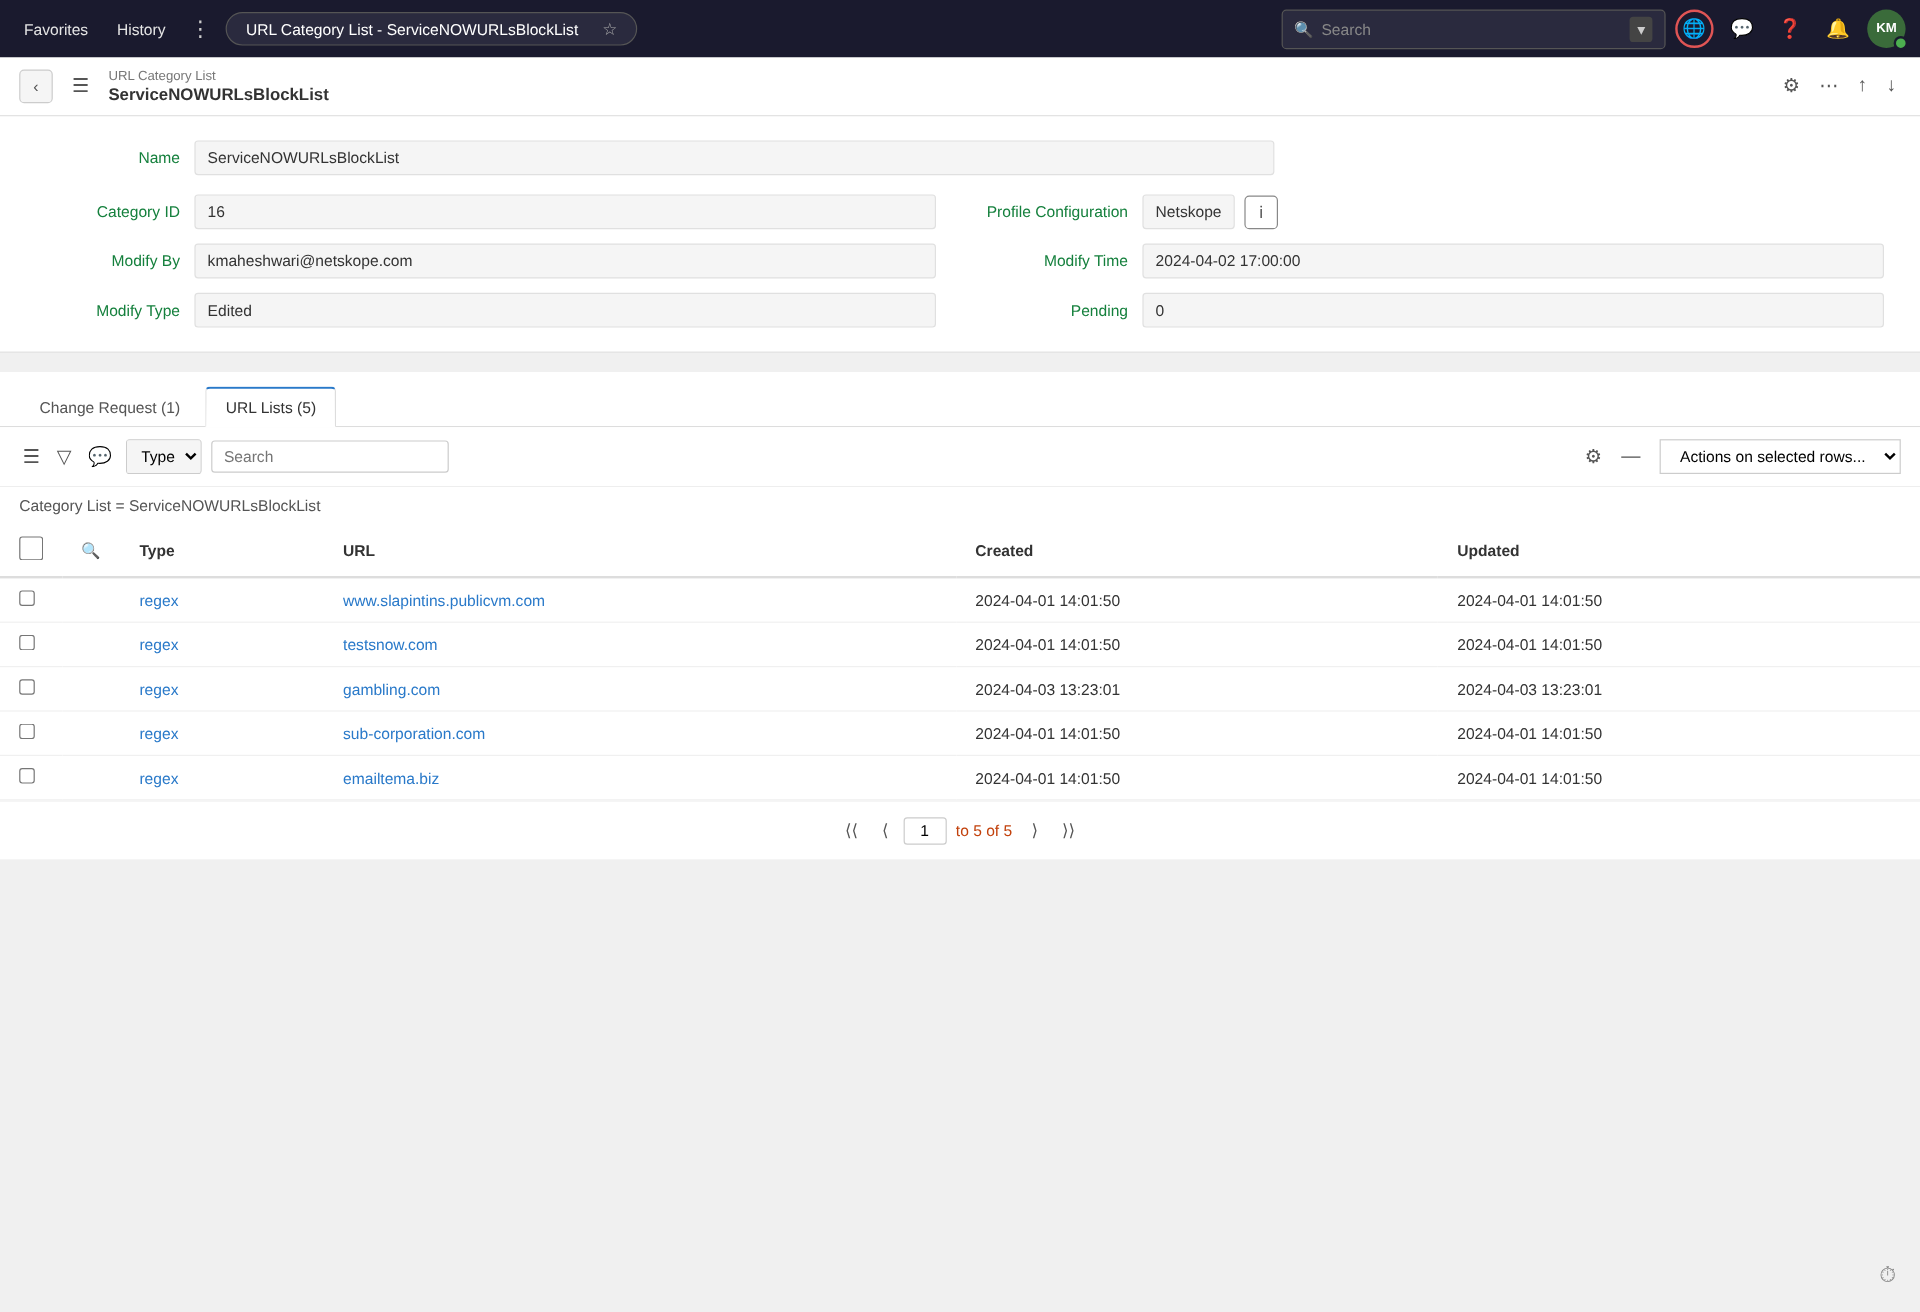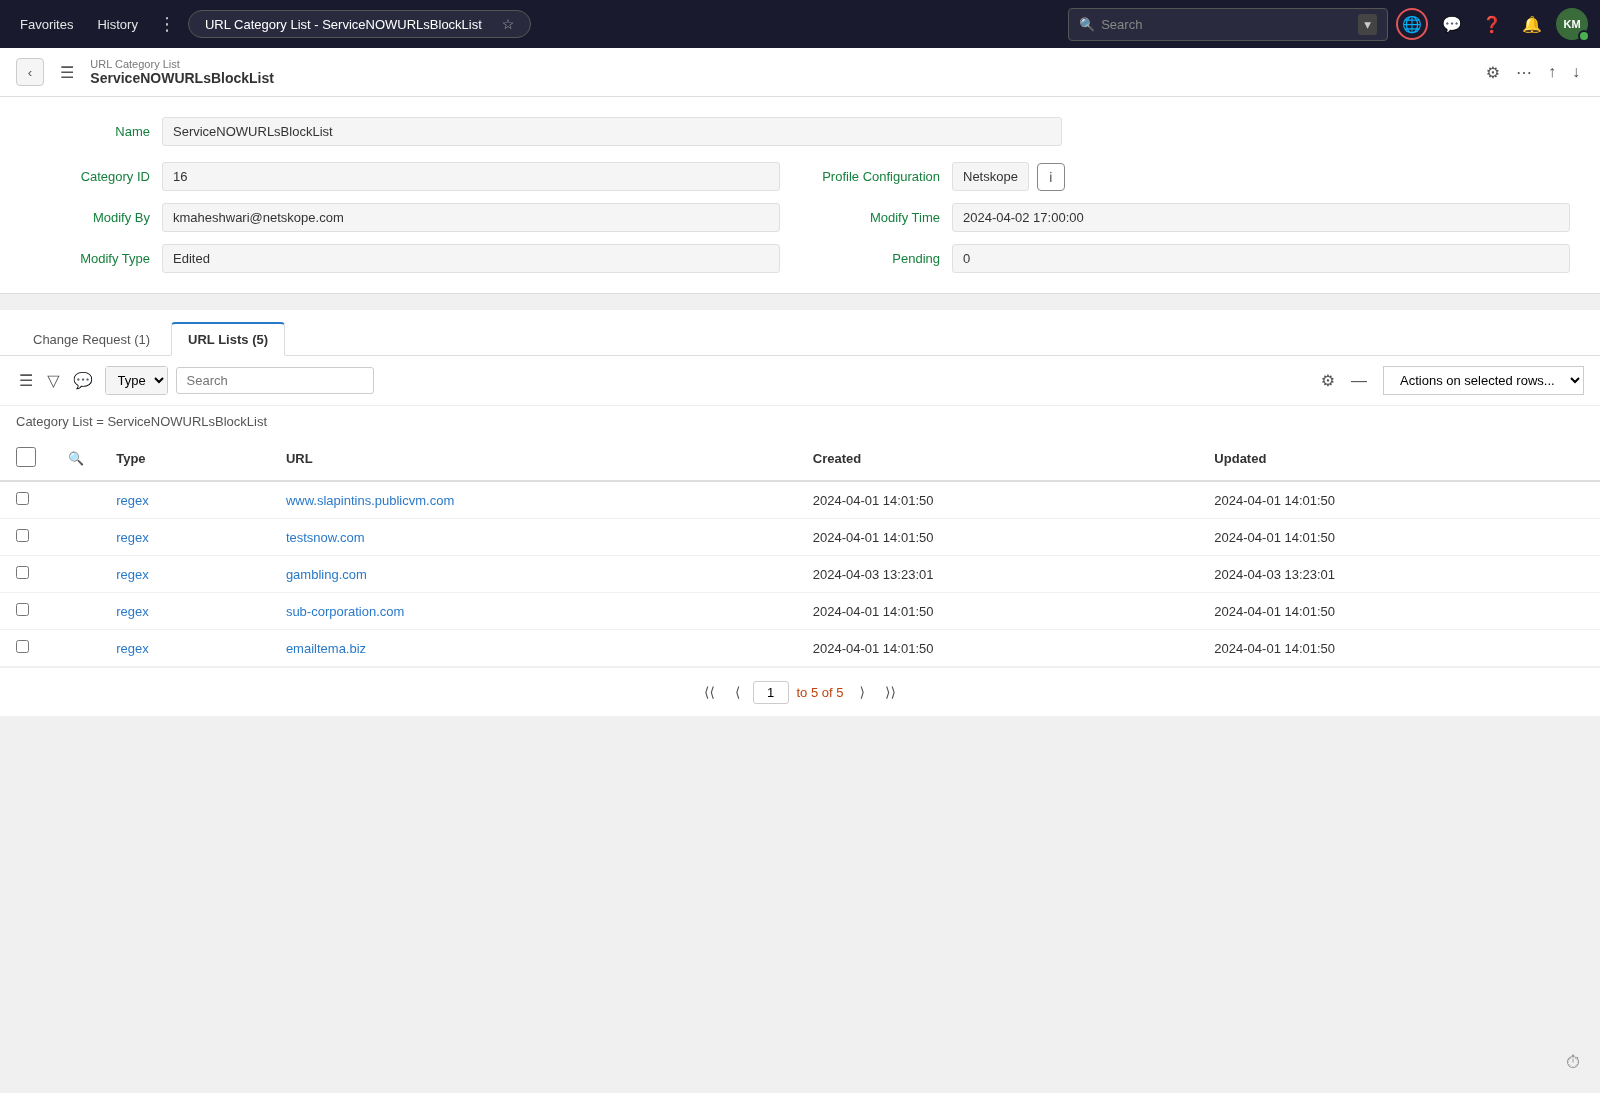--- a/index.html
+++ b/index.html
@@ -248,21 +248,21 @@
         </div>
       </div>
     </div>
   </div>
 
   <div style="background:#f0f0f0; padding: 16px 0 0;">
     <div class="inner-content">
 
       <div class="tab-bar">
         <div class="tab-item">Change Request (1)</div>
-        <div class="tab-item active" style="border-top: 2px solid #2979c9; font-weight: bold;">URL Lists (5)</div>
+        <div class="tab-item active" style="border-top: 2px solid #2979c9;">URL Lists (5)</div>
       </div>
 
       <div class="table-toolbar">
         <span class="toolbar-icon">☰</span>
         <span class="toolbar-icon">▽</span>
         <span class="toolbar-icon">💬</span>
         <div class="filter-select-wrap">
           <select class="filter-select">
             <option>Type</option>
           </select>

